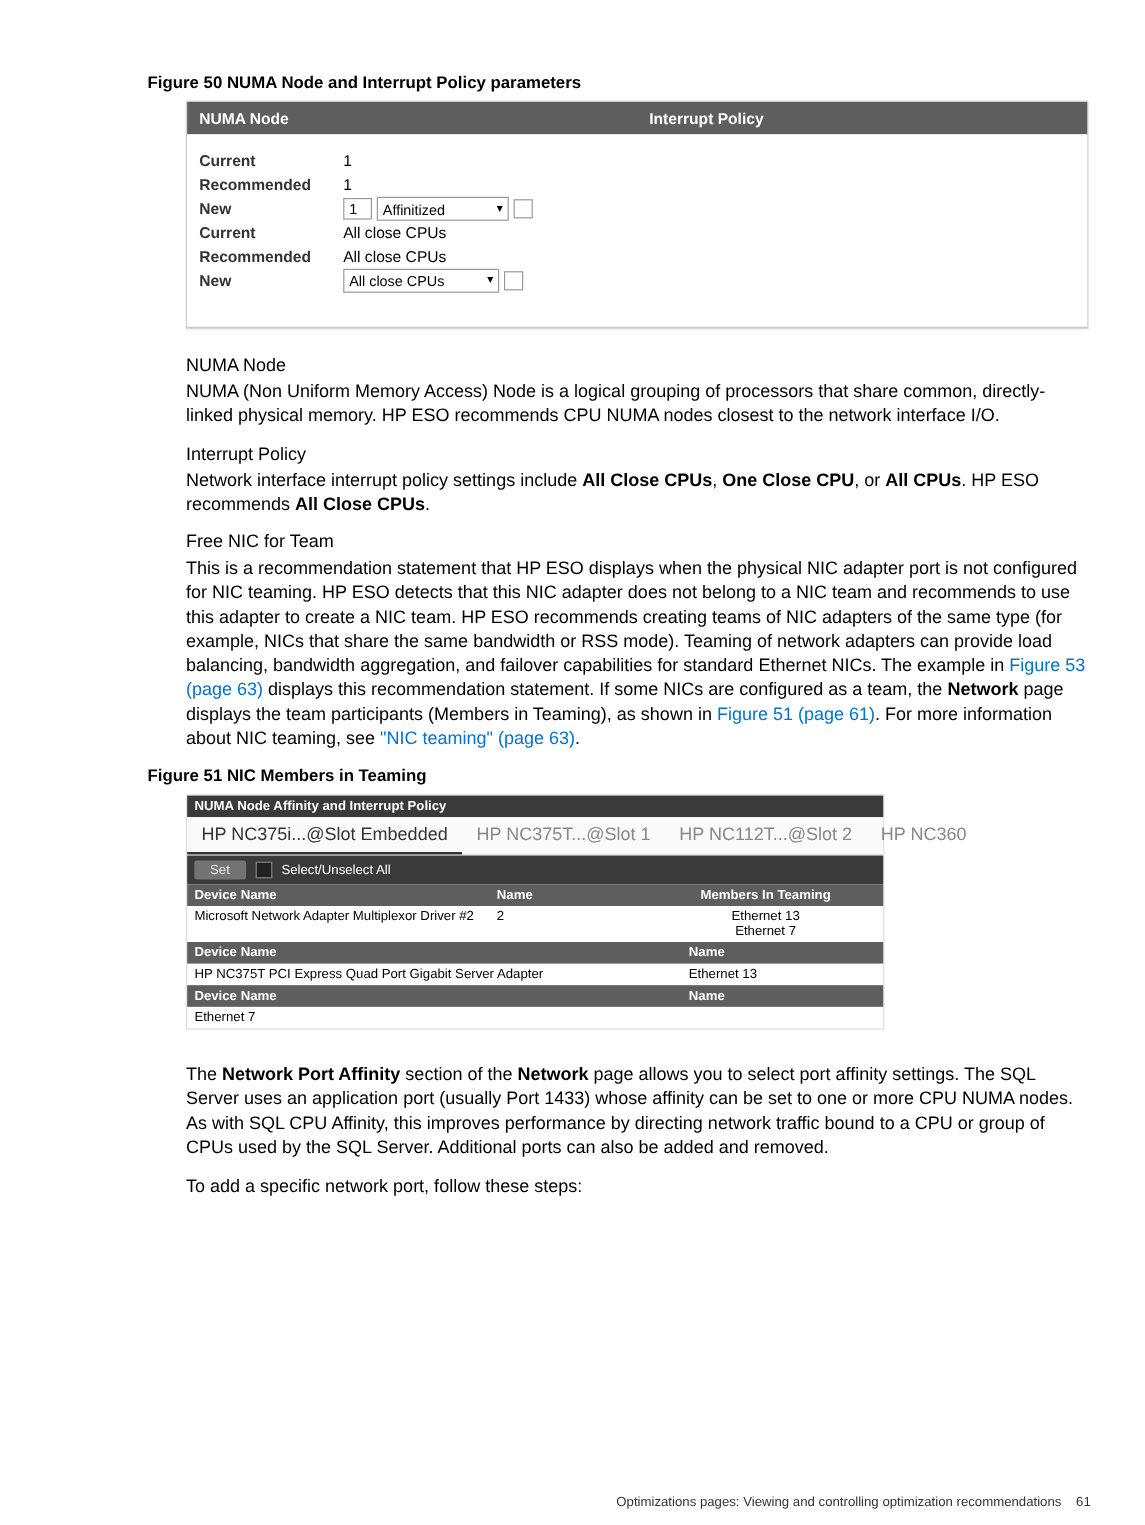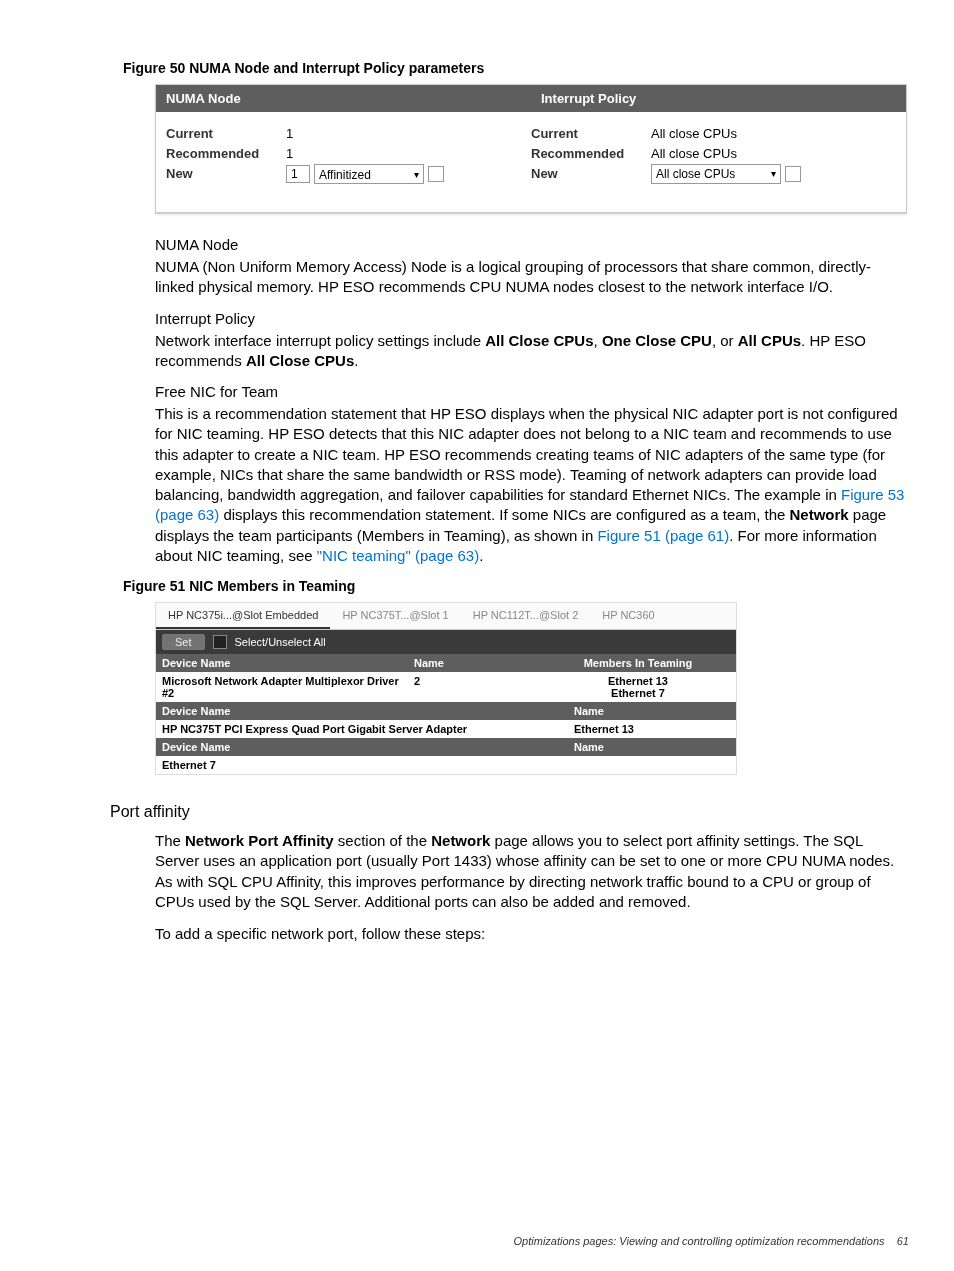--- a/index.html
+++ b/index.html
@@ -38,20 +38,21 @@
     font-weight: bold;
     font-size: 13px;
   }
   .fig50-header > div { padding: 6px 10px; flex:1; }
   .fig50-body {
     display: flex;
     padding: 12px 10px 28px 10px;
     background: #fff;
     font-size: 13px;
     font-family: Arial, sans-serif;
+    flex-direction: column;
   }
   .fig50-col { flex:1; display:flex; }
   .fig50-labels { width: 120px; font-weight:bold; color:#333; }
   .fig50-labels div, .fig50-values div { height: 20px; line-height:20px; }
   .fig50-values { flex:1; }
   .fig50-select-row { display:flex; align-items:center; gap:4px; }
   .mini-input { width:24px; height:18px; border:1px solid #999; font-size:12px; padding:0 4px; background:#fff; box-sizing:border-box; }
   .mini-select { width:110px; height:18px; border:1px solid #999; font-size:12px; background:#fff; display:inline-flex; justify-content:space-between; padding:0 4px; box-sizing:border-box; }
   .mini-select2 { width:130px; height:18px; border:1px solid #999; font-size:12px; background:#fff; display:inline-flex; align-items:center; justify-content:space-between; padding:0 4px; box-sizing:border-box; }
   .mini-checkbox { width:14px; height:14px; border:1px solid #999; background:#fff; display:inline-block; }
@@ -66,40 +67,40 @@
     width: 580px;
     border: 1px solid #ddd;
     font-size: 11px;
     margin-bottom: 28px;
   }
   .fig51-title {
     background: #3a3a3a; color:#fff; font-weight:bold; padding:3px 6px;
     font-size:11px;
   }
   .fig51-tabs { display:flex; border-bottom:1px solid #ccc; background:#fafafa; }
-  .fig51-tab { padding:6px 12px; color:#888; font-size:11px; white-space:nowrap; }
+  .fig51-tab { padding:6px 12px; color:#888; font-size:15px; white-space:nowrap; }
   .fig51-tab.active { color:#333; border-bottom:2px solid #333; }
   .fig51-setbar { background:#3a3a3a; color:#fff; display:flex; align-items:center; gap:8px; padding:4px 6px; }
   .fig51-setbtn { background:#737373; padding:1px 12px; color:#eee; font-size:11px; border:1px solid #777; border-radius:2px;}
   .fig51-cb { width:12px; height:12px; background:#222; border:1px solid #888; }
   .fig51-hdr { display:flex; background:#5e5e5e; color:#fff; font-weight:bold; }
   .fig51-hdr > div { padding:3px 6px; font-size:11px; }
   .col-dn { width: 240px; }
   .col-nm { width: 120px; }
   .col-mt { flex:1;text-align:center; }
   .fig51-row { display:flex; font-size:11px; }
-  .fig51-row > div { padding:3px 6px;font-weight:bold; }
+  .fig51-row > div { padding:3px 6px; }
   .fig51-hdr2 { display:flex; background:#5e5e5e; color:#fff; font-weight:bold; }
   .fig51-hdr2 > div { padding:3px 6px; font-size:11px; }
   .col-dn2 { width: 400px; }
   .col-nm2 { flex:1; }
   .h3 { font-size: 16px; margin: 6px 0 10px 65px; }
   .footer {
-    position:absolute; bottom:24px; right:45px;
-    font-size:11px; color:#333;font-style:italic;
+    position:absolute; bottom:13px; right:45px;
+    font-size:11px; color:#333;
   }
 </style>
 </head>
 <body>
 
 <div class="page">
 
   <div class="fig-title">Figure 50 NUMA Node and Interrupt Policy parameters</div>
 
   <div class="fig50-box">
@@ -159,20 +160,21 @@
 
     <div class="para-label">Free NIC for Team</div>
     <div class="para-text">
       <span>This is a recommendation statement that HP ESO displays when the physical NIC adapter port is not configured for NIC teaming. HP ESO detects that this NIC adapter does not belong to a NIC team and recommends to use this adapter to create a NIC team. HP ESO recommends creating teams of NIC adapters of the same type (for example, NICs that share the same bandwidth or RSS mode). Teaming of network adapters can provide load balancing, bandwidth aggregation, and failover capabilities for standard Ethernet NICs. The example in </span><span class="link">Figure 53 (page 63)</span><span> displays this recommendation statement. If some NICs are configured as a team, the </span><span class="bold">Network</span><span> page displays the team participants (Members in Teaming), as shown in </span><span class="link">Figure 51 (page 61)</span><span>. For more information about NIC teaming, see </span><span class="link">"NIC teaming" (page 63)</span><span>.</span>
     </div>
   </div>
 
   <div class="fig-title">Figure 51 NIC Members in Teaming</div>
 
   <div class="fig51-box">
+    <div class="fig51-title">NUMA Node Affinity and Interrupt Policy</div>
     <div class="fig51-tabs">
       <div class="fig51-tab active">HP NC375i...@Slot Embedded</div>
       <div class="fig51-tab">HP NC375T...@Slot 1</div>
       <div class="fig51-tab">HP NC112T...@Slot 2</div>
       <div class="fig51-tab">HP NC360</div>
     </div>
     <div class="fig51-setbar">
       <span class="fig51-setbtn">Set</span>
       <span class="fig51-cb"></span>
       <span>Select/Unselect All</span>
@@ -200,21 +202,20 @@
     </div>
     <div class="fig51-hdr2">
       <div class="col-dn2">Device Name</div>
       <div class="col-nm2">Name</div>
     </div>
     <div class="fig51-row">
       <div class="col-nm2">Ethernet 7</div>
     </div>
   </div>
 
-  <div class="h3">Port affinity</div>
 
   <div class="body-block">
     <div class="para-text">
       <span>The </span><span class="bold">Network Port Affinity</span><span> section of the </span><span class="bold">Network</span><span> page allows you to select port affinity settings. The SQL Server uses an application port (usually Port 1433) whose affinity can be set to one or more CPU NUMA nodes. As with SQL CPU Affinity, this improves performance by directing network traffic bound to a CPU or group of CPUs used by the SQL Server. Additional ports can also be added and removed.</span>
     </div>
     <div class="para-text">To add a specific network port, follow these steps:</div>
   </div>
 
   <div class="footer">
     <span>Optimizations pages: Viewing and controlling optimization recommendations</span>&nbsp;&nbsp;&nbsp;&nbsp;<span>61</span>

